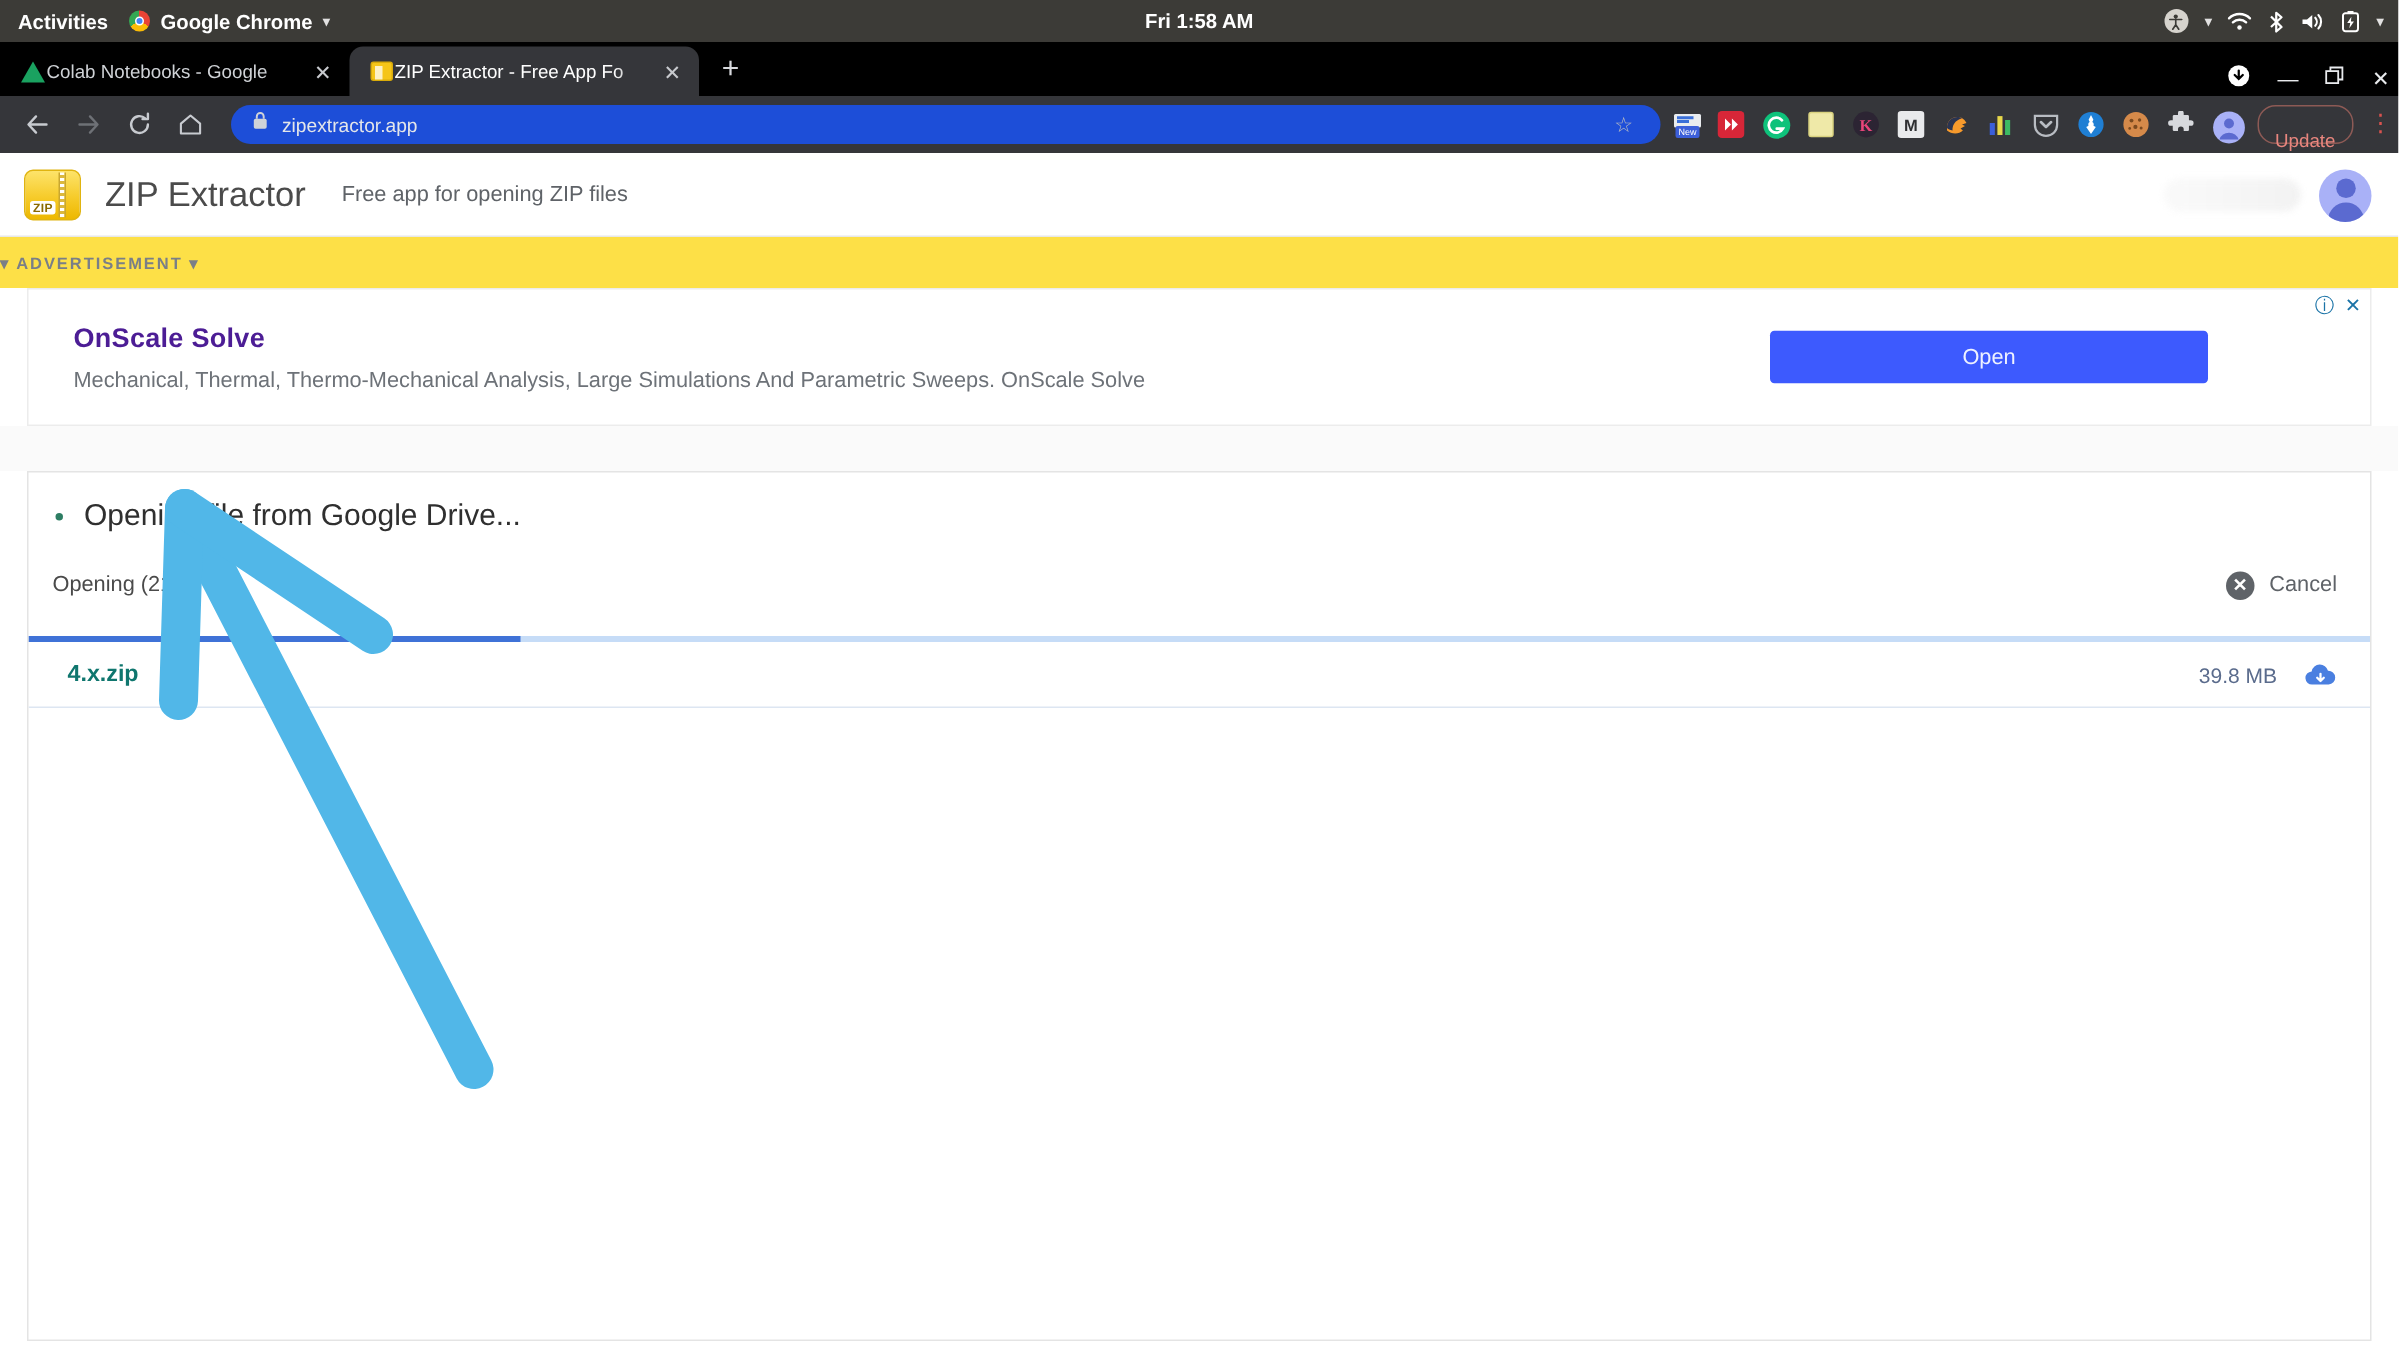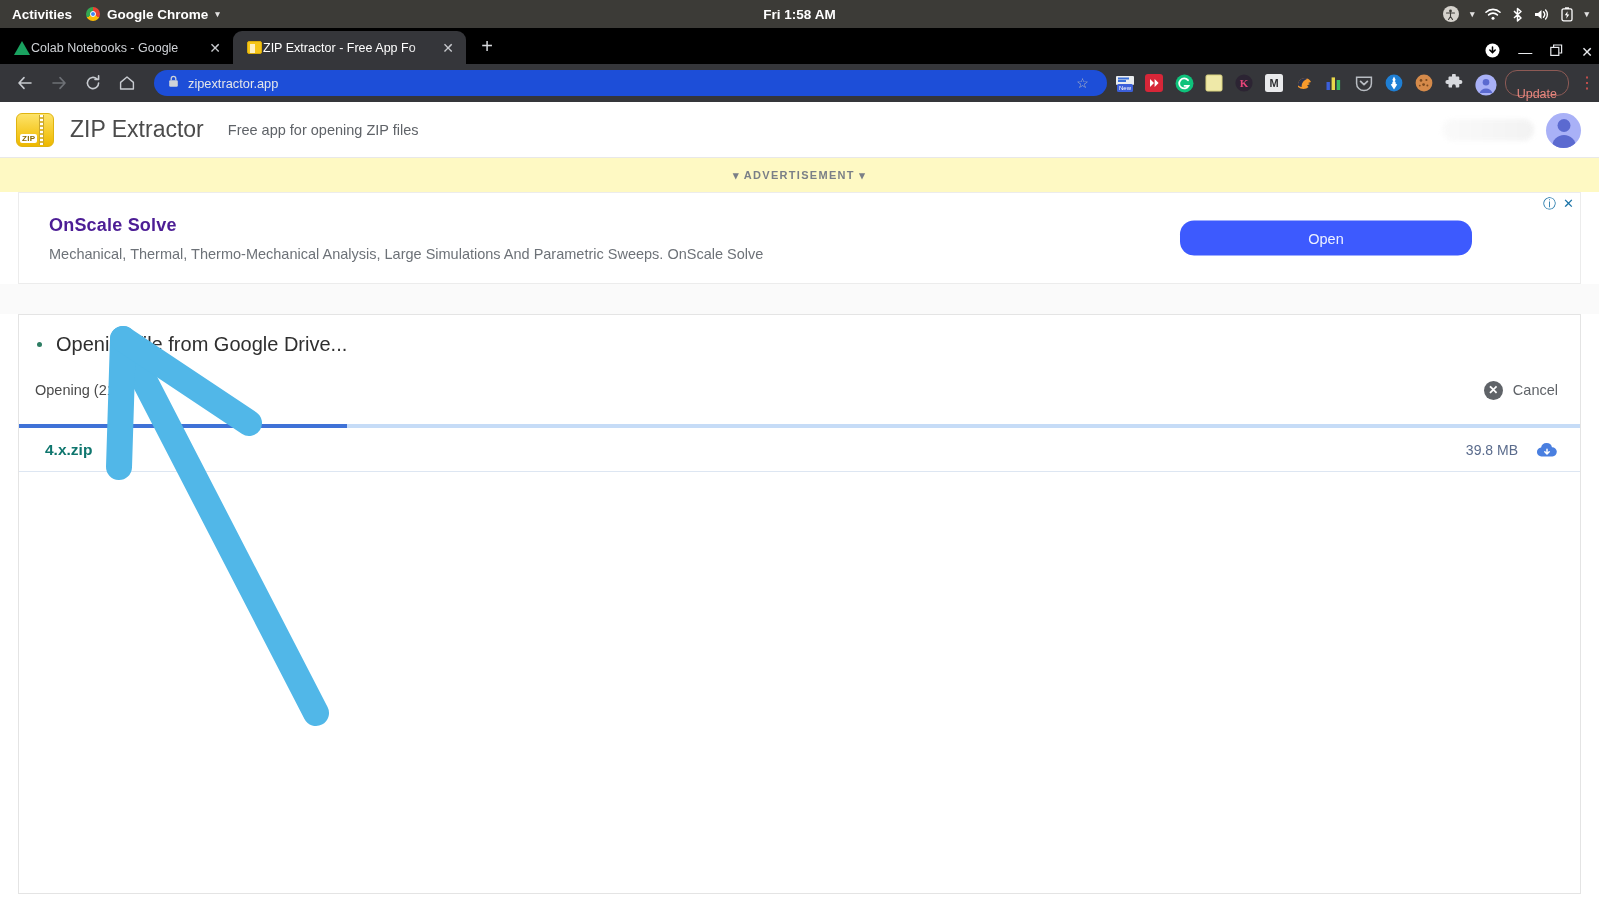--- a/index.html
+++ b/index.html
@@ -152,34 +152,34 @@
     filter: blur(2px); opacity:.95;
   }
   .avatar-circle {
     width: 35px; height: 35px; border-radius: 50%;
     background: #a9b1f7; position: relative; overflow: hidden; flex:none;
   }
   .avatar-circle::before{content:'';position:absolute;left:50%;top:6px;width:13px;height:13px;border-radius:50%;background:#5b6ad0;transform:translateX(-50%);}
   .avatar-circle::after{content:'';position:absolute;left:50%;top:22px;width:24px;height:17px;border-radius:12px 12px 0 0;background:#5b6ad0;transform:translateX(-50%);}
 
   .ad-label {
-    text-align: center; font-size: 11px; letter-spacing: 1.3px;
+    font-size: 11px; letter-spacing: 1.3px;
     color: #7a7f87; font-weight: bold; padding: 11px 0 10px;
-    background: #fef9c3;
+    background: #fde047;
   }
   .ad-box {
     margin: 0 18px; background: #fff; border: 1px solid #ececec;
     height: 92px; position: relative; display:flex; align-items:center;
   }
   .ad-text { padding-left: 30px; }
   .ad-head { font-size: 18px; color: #4c1d95; font-weight: bold; letter-spacing:.2px;}
   .ad-sub { font-size: 14.5px; color: #6d7278; margin-top: 10px; }
   .ad-cta {
     position: absolute; right: 108px; top: 50%; transform: translateY(-50%);
-    width: 292px; height: 35px; background: #3d5afe; border-radius: 14px;
+    width: 292px; height: 35px; background: #3d5afe; border-radius: 3px;
     color: #eef1ff; font-size: 14.5px; display:flex;align-items:center;justify-content:center;
   }
   .ad-controls { position:absolute; right: 6px; top: 4px; display:flex; gap:7px; align-items:center; }
   .ad-info, .ad-close { color: #1a73a7; font-size: 13px; line-height:1; }
 
   .spacer-gray { height: 30px; background: #fafafa; }
 
   
   .card {
     margin: 0 18px; border: 1px solid #e4e4e4; background: #fff;

